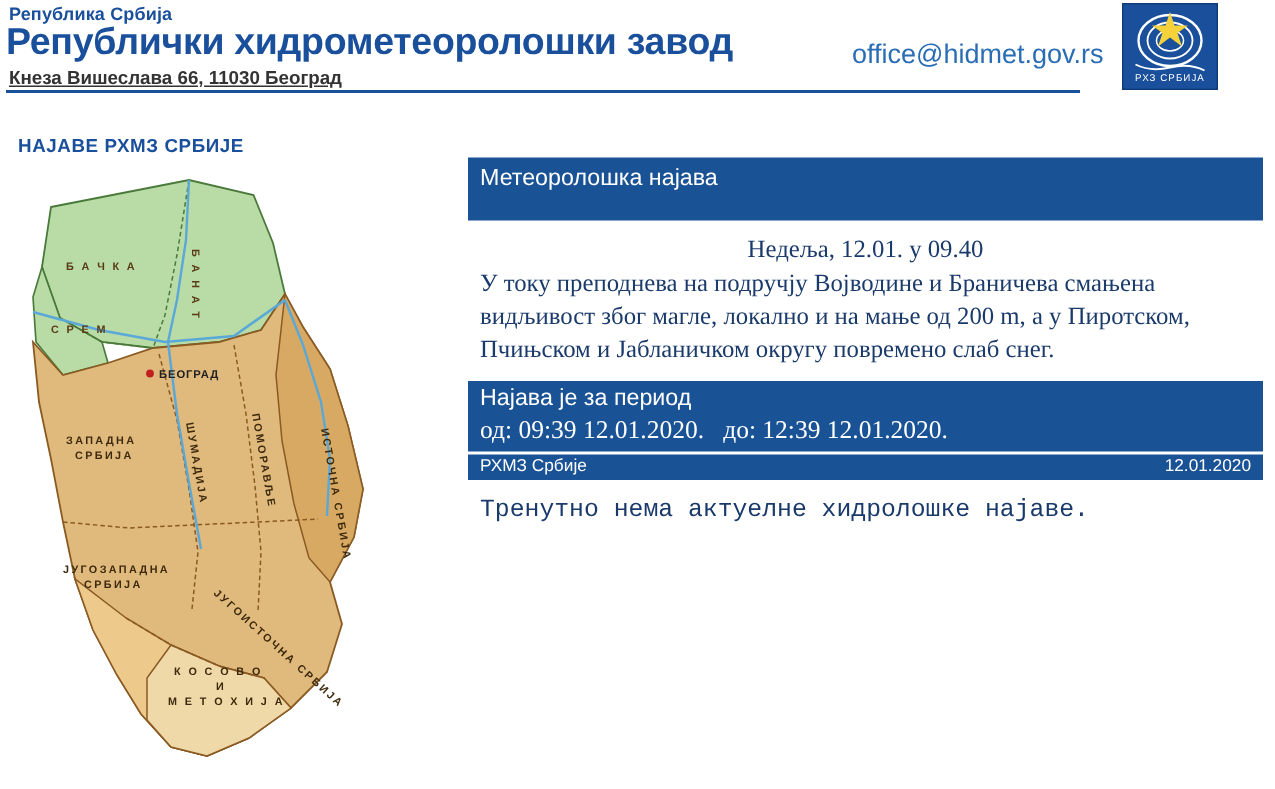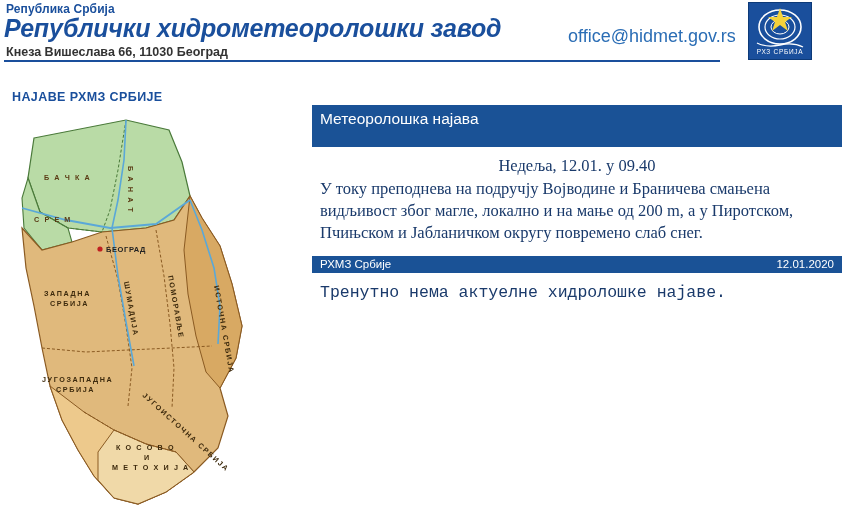--- a/index.html
+++ b/index.html
@@ -31,29 +31,29 @@
   }
   #hdr-title {
     position: absolute;
     left: 4px;
     top: 14px;
     font-size: 25px;
     font-weight: bold;
     color: #1a4f9c;
     letter-spacing: -0.2px;
     white-space: nowrap;
-    font-style: italic;
   }
   #hdr-address {
     position: absolute;
     left: 6px;
     top: 45px;
     font-size: 12.5px;
     color: #333333;
     font-weight: bold;
+    text-decoration: underline;
   }
   #hdr-email {
     position: absolute;
     left: 568px;
     top: 26px;
     font-size: 18px;
     color: #2a6db5;
     text-decoration: none;
   }
   #hdr-rule {
@@ -254,20 +254,24 @@
 
 <div id="content">
 
   <div class="bar-blue">Метеоролошка најава</div>
 
   <div id="meteo-body">
     <div id="meteo-date">Недеља, 12.01. у 09.40</div>
     <div>У току преподнева на подручју Војводине и Браничева смањена видљивост због магле, локално и на мање од 200 m, а у Пиротском, Пчињском и Јабланичком округу повремено слаб снег.</div>
   </div>
 
+  <div id="period-box">
+    <div id="period-title">Најава је за период</div>
+    <div id="period-values">од: 09:39 12.01.2020.   до: 12:39 12.01.2020.</div>
+  </div>
 
   <div id="hydro-bar">
     <span>РХМЗ Србије</span>
     <span>12.01.2020</span>
   </div>
 
   <div id="hydro-body">Тренутно нема актуелне хидролошке најаве.</div>
 </div>
 
 </body></html>

